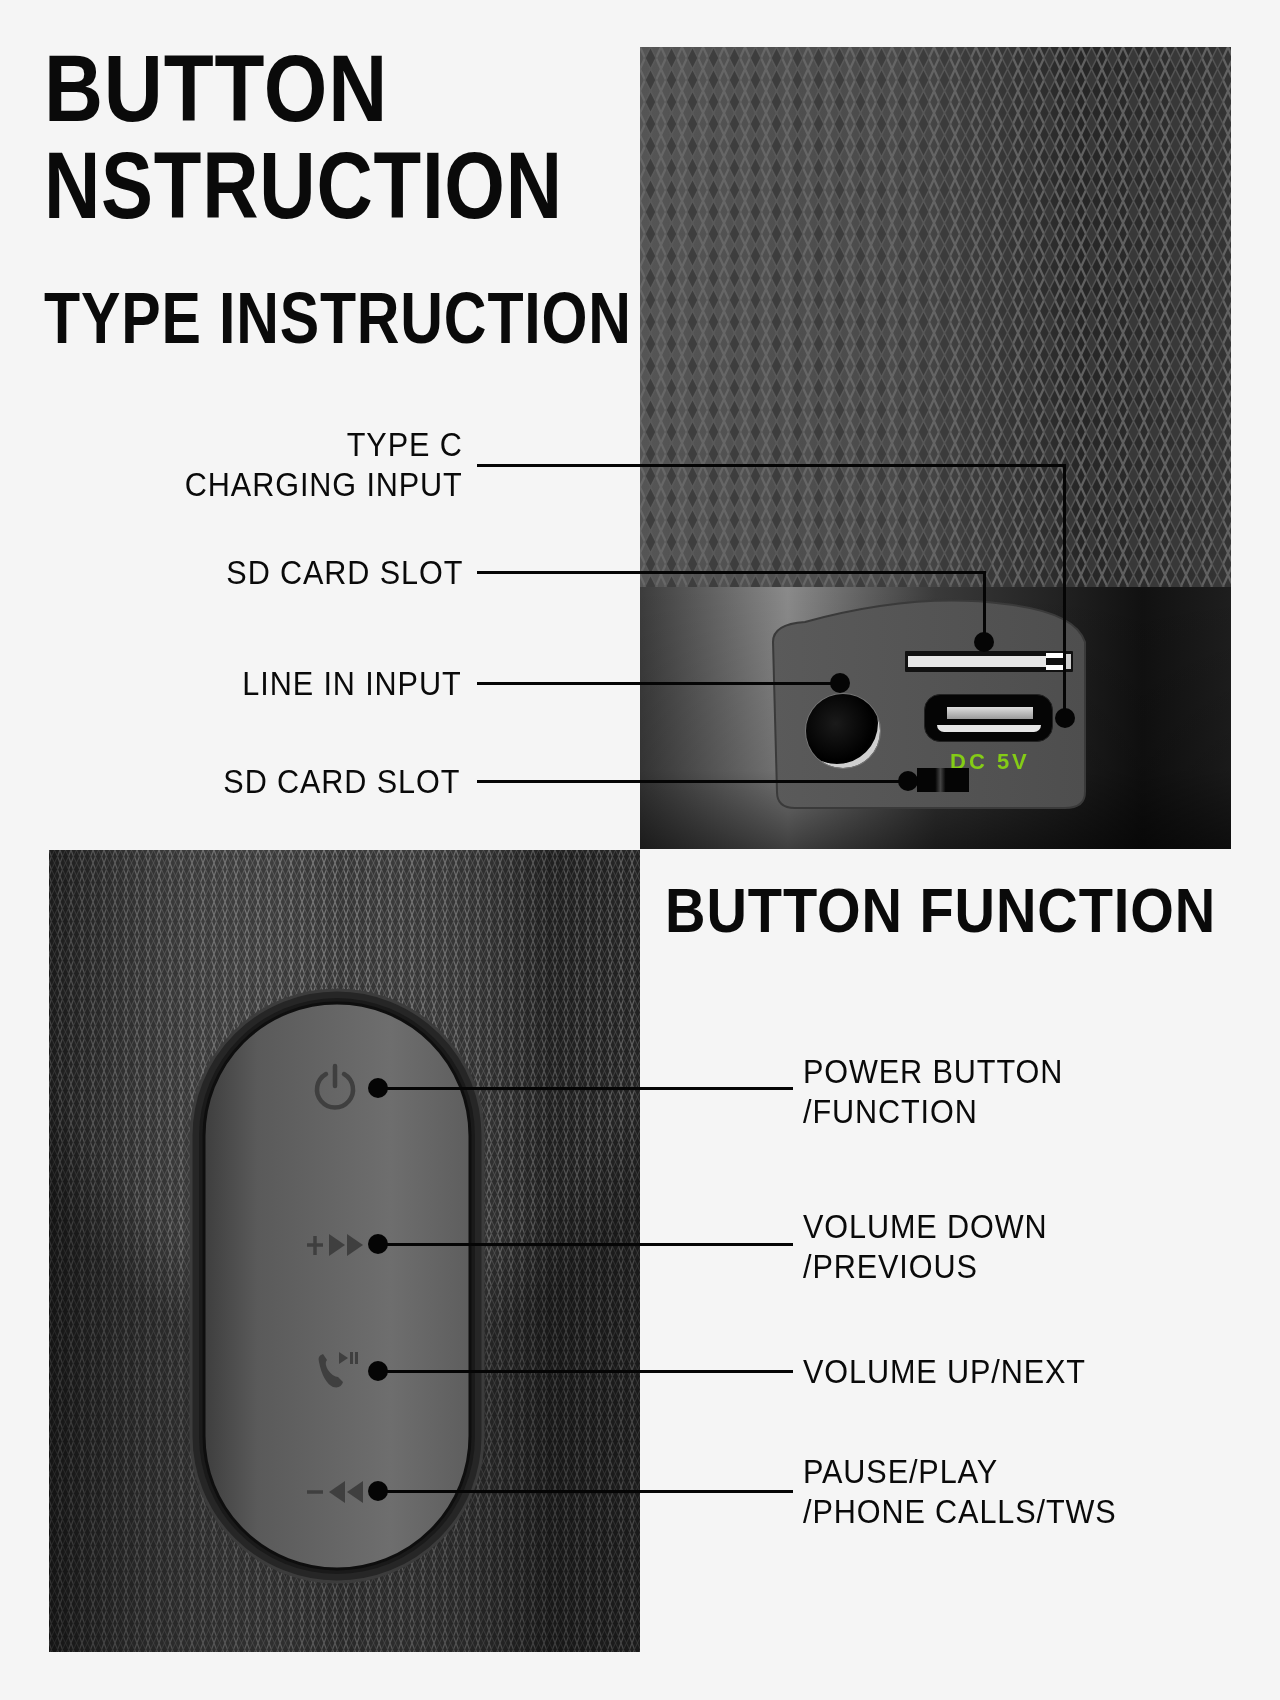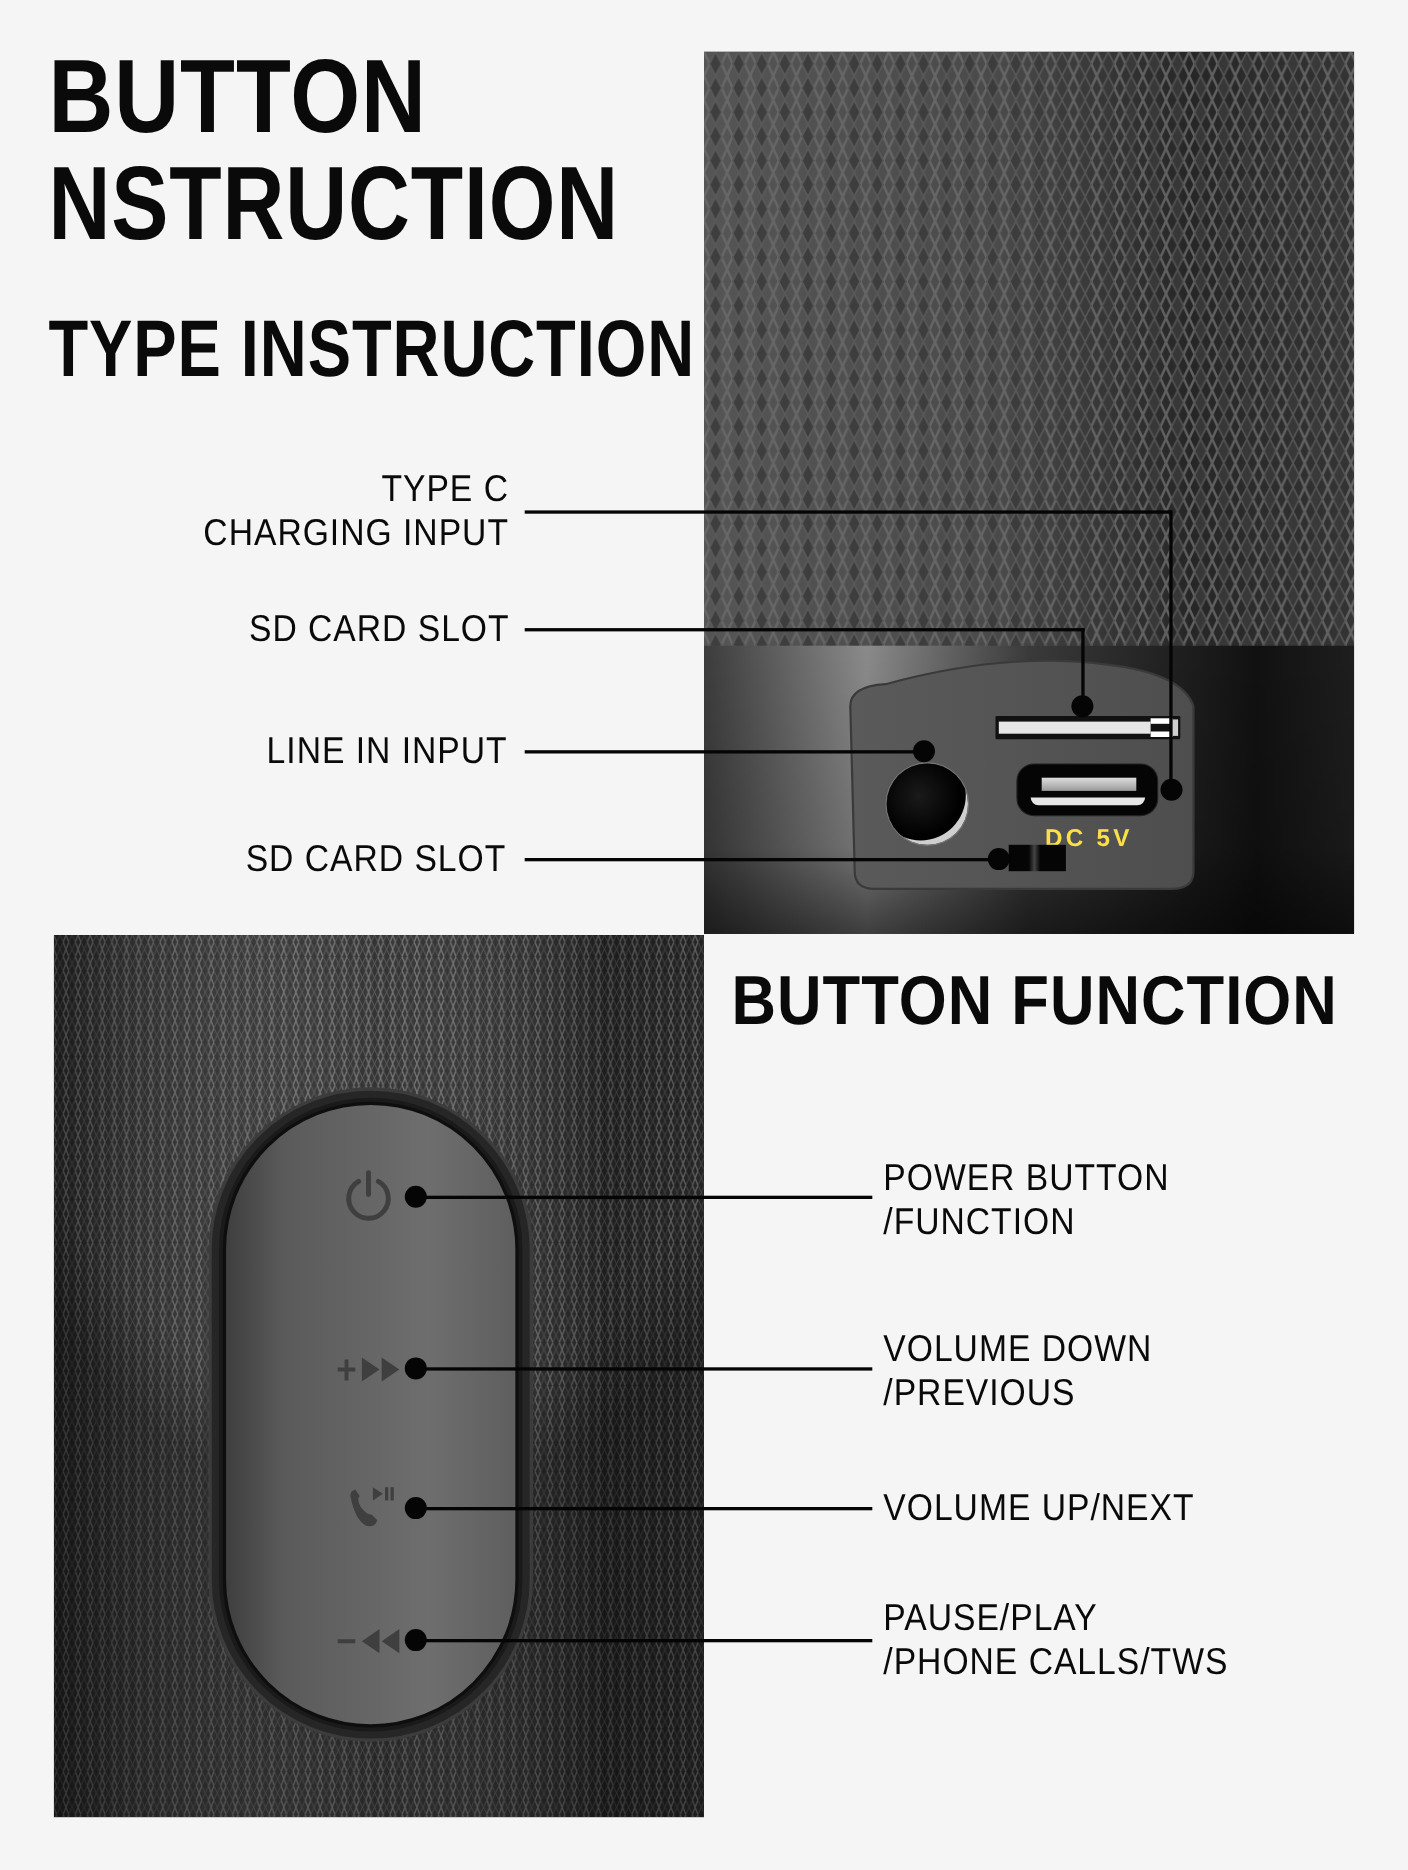--- a/index.html
+++ b/index.html
@@ -79,21 +79,21 @@
     <div class="abs" style="left:3px; top:5px; width:138px; height:11px; background:#e6e6e6;"></div>
     <div class="abs" style="left:141px; top:2px; width:20px; height:5px; background:#fff;"></div>
     <div class="abs" style="left:141px; top:14px; width:20px; height:5px; background:#fff;"></div>
     <div class="abs" style="left:160px; top:3px; width:6px; height:15px; background:#cfcfcf;"></div>
   </div>
 
   <div class="abs" style="left:284px; top:647px; width:127px; height:46px; background:#050505; border-radius:16px; border:1px solid #222;">
     <div class="abs" style="left:22px; top:12px; width:86px; height:12px; background:linear-gradient(#dedede,#9a9a9a);"></div>
     <div class="abs" style="left:12px; top:30px; width:104px; height:7px; background:#e6e6e6; border-radius:0 0 10px 10px;"></div>
   </div>
-  <div class="abs" style="left:310px; top:702px; font-size:22px; font-weight:700; color:#fde047; letter-spacing:3px;">DC 5V</div>
+  <div class="abs" style="left:310px; top:702px; font-size:22px; font-weight:700; color:#84cc16; letter-spacing:3px;">DC 5V</div>
 
   <div class="abs" style="left:166px; top:647px; width:74px; height:74px; border-radius:50%;
               background:radial-gradient(circle at 40% 40%, #1a1a1a 0%, #000 60%, #111 100%);
               box-shadow: inset -6px -8px 0 -4px #cfcfcf, 0 0 0 1px #777;">
   </div>
 
   <div class="abs" style="left:277px; top:721px; width:52px; height:24px; background:linear-gradient(90deg,#050505 0%,#050505 35%,#444 45%,#050505 55%,#050505 100%);"></div>
 </div>
 
 <div>

